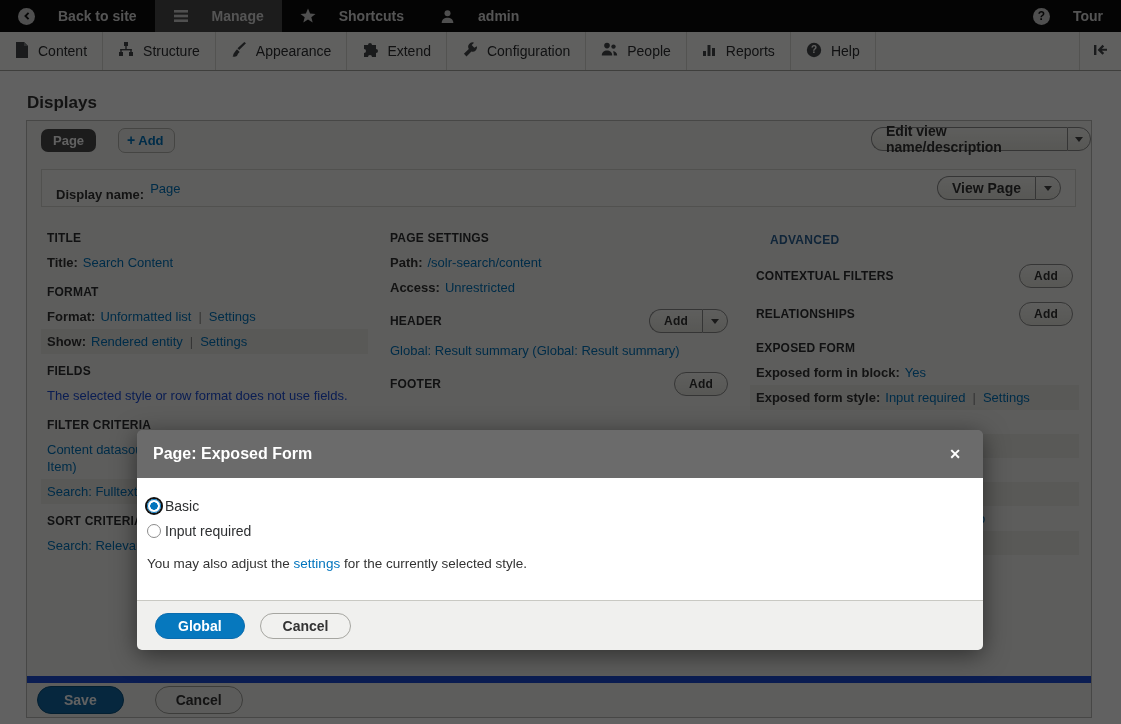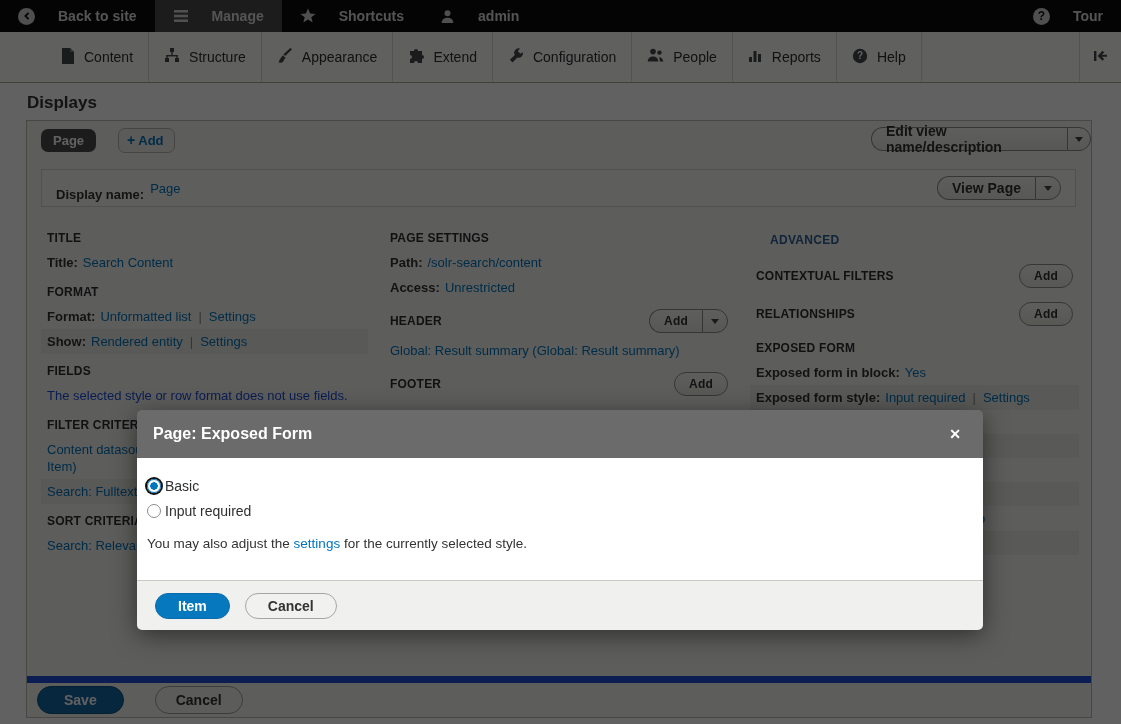--- a/index.html
+++ b/index.html
@@ -8,21 +8,21 @@
 
   
   .tb-top { position:absolute; top:0; left:0; right:0; height:32px; background:#0c0c0c; display:flex; align-items:stretch; z-index:10; }
   .tb-top .item { display:flex; align-items:center; gap:23px; padding:0 18px; color:#dedede; font-weight:bold; font-size:14px; cursor:pointer; }
   .tb-top .item.active { background:#4b4b4b; }
   .tb-top .spacer { flex:1; }
   .circle-ico { width:17px; height:17px; border-radius:50%; background:#cfcfcf; color:#111; display:flex; align-items:center; justify-content:center; font-size:12px; font-weight:bold; line-height:1; }
   .tb-top svg { display:block; }
 
   
-  .tb-admin { position:absolute; top:32px; left:0; right:0; height:51px; background:#fcfcfa; display:flex; align-items:stretch; z-index:10; border-bottom:1px solid #a5a5a0;padding-left:46px; }
+  .tb-admin { position:absolute; top:32px; left:0; right:0; height:39px; background:#fcfcfa; display:flex; align-items:stretch; z-index:10; border-bottom:1px solid #a5a5a0; }
   .tb-admin .item { display:flex; align-items:center; gap:9px; padding:0 15px; color:#2d2f31; font-size:14px; border-right:1px solid #d9d9d4; cursor:pointer; }
   .tb-admin .spacer { flex:1; border-right:none; }
   .tb-admin .collapse { display:flex; align-items:center; padding:0 12px; border-left:1px solid #d9d9d4; }
 
   
   .page { position:absolute; top:71px; left:0; right:0; bottom:0; background:#fff; }
   .page h1 { position:absolute; left:27px; top:22px; font-size:17px; font-weight:bold; color:#333; }
 
   .views-container { position:absolute; left:26px; top:49px; width:1066px; height:598px; background:#f5f5f2; border:1px solid #bcbcb8; }
 
@@ -60,21 +60,21 @@
 
   
   .savebar { position:absolute; left:0; right:0; bottom:0; height:41px; border-top:7px solid #1d4ed8; display:flex; align-items:center; padding:0 10px; gap:31px; }
   .btn-primary { background:#1066a3; color:#fff; font-weight:bold; font-size:14px; border:1px solid #0b517f; border-radius:15px; padding:5px 26px; cursor:pointer; font-family:inherit; }
   .btn-plain { background:#f1f1ef; color:#333; font-weight:bold; font-size:14px; border:1px solid #9f9f9a; border-radius:15px; padding:5px 20px; cursor:pointer; font-family:inherit; }
 
   
   .dim { position:absolute; inset:0; background:rgba(0,0,0,.62); z-index:40; }
 
   
-  .modal { position:absolute; left:137px; top:410px; width:846px; height:220px; z-index:50; border-radius:8px; box-shadow:0 5px 25px rgba(0,0,0,.5); background:#fff; }
+  .modal { position:absolute; left:137px; top:430px; width:846px; height:220px; z-index:50; border-radius:8px; box-shadow:0 5px 25px rgba(0,0,0,.5); background:#fff; }
   .modal-hdr { height:48px; background:#6b6b6b; border-radius:5px 5px 0 0; display:flex; align-items:center; padding:0 16px; }
   .modal-hdr .title { color:#fff; font-weight:bold; font-size:16px; flex:1; }
   .modal-hdr .close { color:#fff; font-weight:bold; font-size:14px; cursor:pointer; padding:4px 6px; }
   .modal-body { padding:20px 12px 0 10px; height:122px; }
   .radio-line { display:flex; align-items:center; gap:4px; margin-bottom:9px; font-size:14px; color:#2d2f31; }
   input[type=radio] { appearance:none; -webkit-appearance:none; width:14px; height:14px; border:1px solid #8c8c8c; border-radius:50%; background:#fff; margin:0; }
   input[type=radio]:checked { border:1px solid #0074bd; background:radial-gradient(circle, #0074bd 0 3.5px, #fff 4px); box-shadow:0 0 0 2px #101010; }
   .modal-note { font-size:13.5px; color:#333; margin-top:17px; }
   .modal-ftr { height:50px; background:#f0f0ee; border-top:1px solid #c9c9c3; border-radius:0 0 5px 5px; display:flex; align-items:center; padding:0 18px; gap:15px; }
   .btn-apply { background:#0678be; color:#fff; font-weight:bold; font-size:14px; border:1px solid #0a6cae; border-radius:13px; padding:4px 22px; cursor:pointer; font-family:inherit; }
@@ -341,16 +341,16 @@
     </label>
     <label class="radio-line">
       <input type="radio" name="exposed-style" style="">
       <span>Input required</span>
     </label>
     <div class="modal-note">
       <span>You may also adjust the </span><a class="lnk">settings</a><span> for the currently selected style.</span>
     </div>
   </div>
   <div class="modal-ftr">
-    <button class="btn-apply">Item</button>
+    <button class="btn-apply">Global</button>
     <button class="btn-cancel">Cancel</button>
   </div>
 </div>
 
 </body></html>

